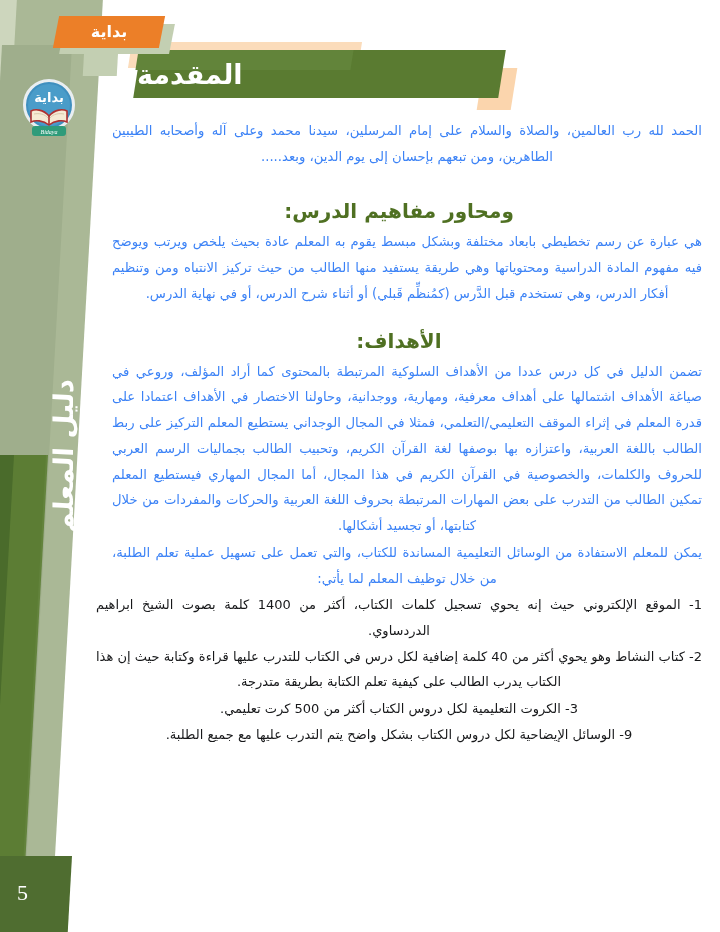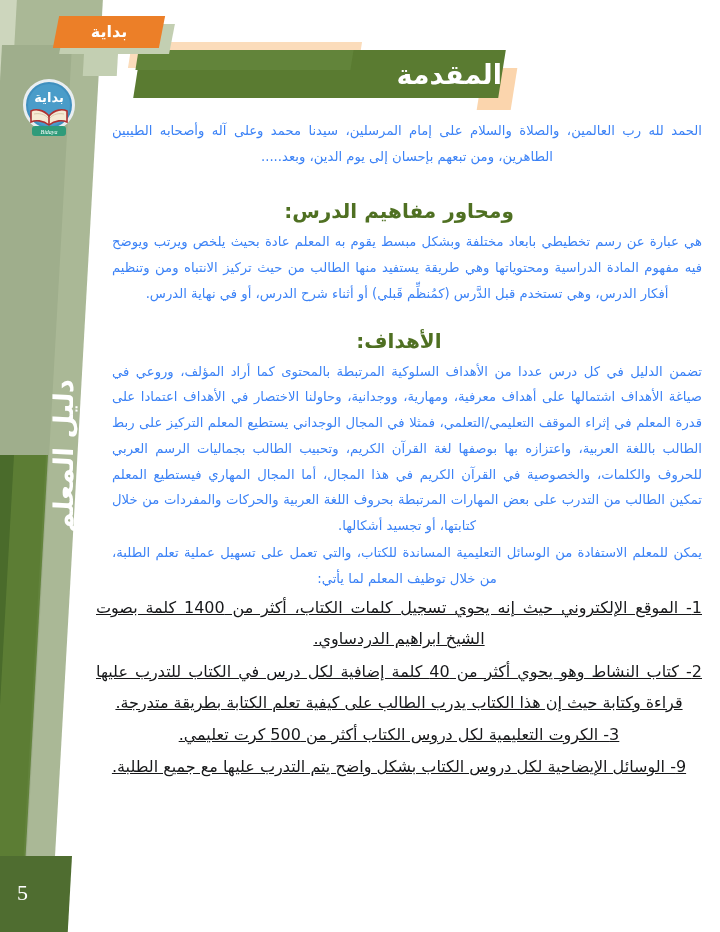--- a/index.html
+++ b/index.html
@@ -209,21 +209,21 @@
   }
   .banner-title {
     position: absolute;
     left: 137px;
     top: 50px;
     width: 365px;
     height: 48px;
     z-index: 6;
     display: flex;
     align-items: center;
-    justify-content: flex-start;
+    justify-content: flex-end;
   }
   .banner-title span {
     color: #ffffff;
     font-size: 27px;
     font-weight: bold;
     letter-spacing: .5px;
   }
 
   
   .content {
@@ -253,27 +253,26 @@
     line-height: 1.25;
   }
   .sec-head.first { margin-top: 30px; }
   .list {
     margin: 0;
     padding: 0;
     list-style: none;
   }
   .list li {
     color: #17181a;
-    font-size: 16px;
+    font-size: 13px;
     line-height: 1.95;
     text-align: justify;
     text-align-last: center;
     margin-bottom: 1px;
     direction: rtl;
-    text-decoration: underline;
   }
 </style>
 </head>
 <body>
 
 <div id="page">
 
   <div class="band band-lightest"></div>
   <div class="band band-pale"></div>
   <div class="band band-mid"></div>

